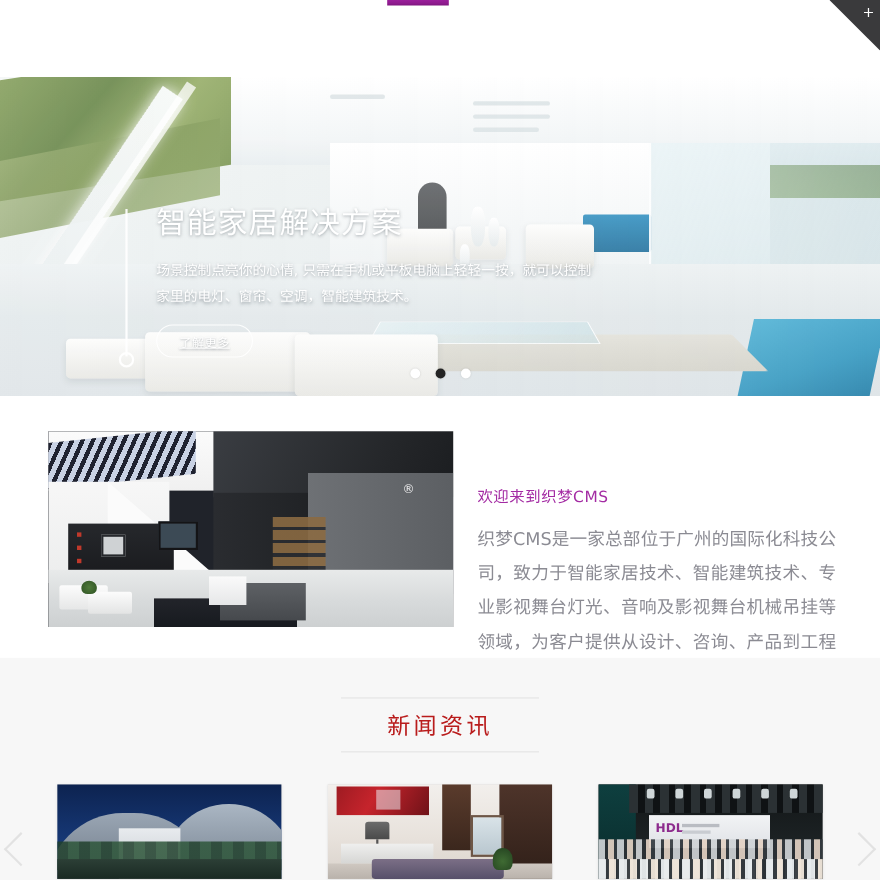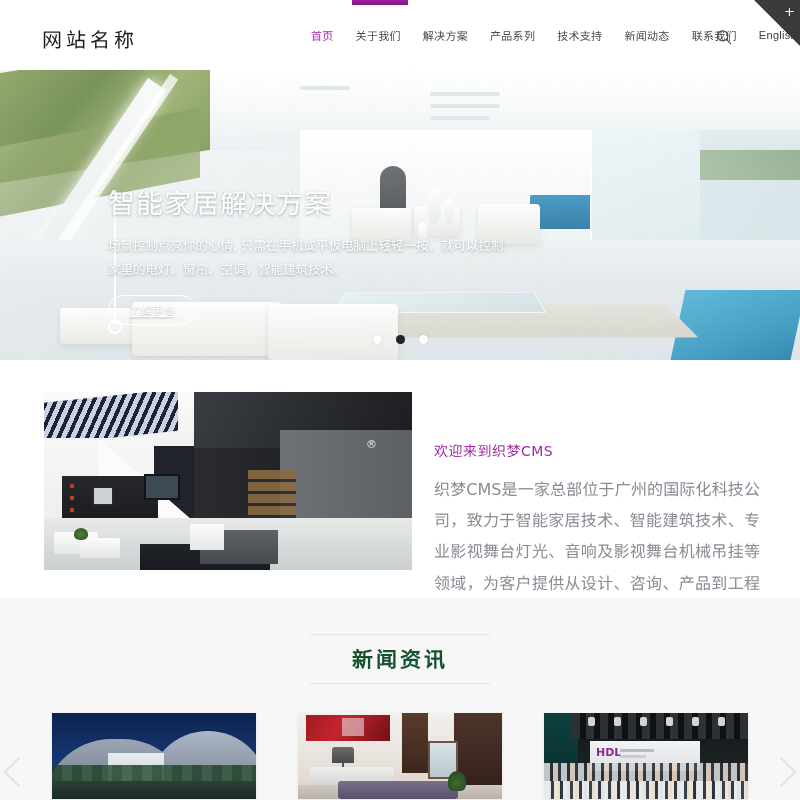--- a/index.html
+++ b/index.html
@@ -162,21 +162,21 @@
     position: absolute; left: 380px; top: 96px; width: 26px; height: 64px;
     background: linear-gradient(to bottom,#4c4f52,#2c2f31); opacity: .85; border-radius: 13px;
   }
 
   .hero-veil {
     position: absolute; inset: 0;
     background: linear-gradient(to right, rgba(255,255,255,.10) 0%, rgba(250,250,252,.06) 55%, rgba(255,255,255,0) 100%);
   }
 
   .hero-content {
-    position: absolute; left: 108px; top: 118px; width: 420px; z-index: 6;
+    position: absolute; left: 142px; top: 118px; width: 420px; z-index: 6;
   }
   .hero-rail {
     position: absolute; left: 108px; top: 120px; width: 14px; height: 152px; z-index: 6;
   }
   .hero-rail .line {
     position: absolute; left: 6px; top: 0; width: 2px; height: 134px;
     background: rgba(255,255,255,.92);
   }
   .hero-rail .knob {
     position: absolute; left: 0px; top: 130px; width: 14px; height: 14px;
@@ -264,21 +264,21 @@
     position: absolute; top: 598px; left: 0; width: 800px; height: 202px;
     background: #f7f7f7;
   }
   .news-head {
     position: absolute; left: 50%; transform: translateX(-50%); top: 36px;
     width: 180px; text-align: center;
     border-top: 1px solid #e3e3e3; border-bottom: 1px solid #e3e3e3;
     padding: 8px 0 10px 0;
   }
   .news-head-title {
-    font-size: 21px; color: #14532d; letter-spacing: 3px; font-weight: 700;
+    font-size: 21px; color: #b91c1c; letter-spacing: 3px; font-weight: 400;
     font-family: "DejaVu Sans", sans-serif;
   }
   .news-cards {
     position: absolute; top: 115px; left: 0; width: 800px;
     display: flex; justify-content: center; gap: 42px;
   }
   .news-card {
     width: 204px; height: 86px; overflow: hidden; background: #ddd;
     box-shadow: 0 1px 3px rgba(0,0,0,.08); cursor: pointer;
   }
@@ -343,41 +343,20 @@
 
   <div class="top-bar-track">
     <div class="top-bar-fill"></div>
   </div>
 
   <div class="corner-flag">
     <div class="tri"></div>
     <div class="plus">+</div>
   </div>
 
-  <header class="site-header">
-    <div class="logo">网站名称</div>
-
-    <nav class="main-nav">
-      <a class="nav-item is-active">首页</a>
-      <a class="nav-item">关于我们</a>
-      <a class="nav-item">解决方案</a>
-      <a class="nav-item">产品系列</a>
-      <a class="nav-item">技术支持</a>
-      <a class="nav-item">新闻动态</a>
-      <a class="nav-item">联系我们</a>
-      <a class="nav-item is-latin">English</a>
-    </nav>
-
-    <div class="search-btn">
-      <svg width="16" height="16" viewBox="0 0 16 16" aria-hidden="true">
-        <circle cx="6.8" cy="6.8" r="5" fill="none" stroke="#4a4a4a" stroke-width="1.2"></circle>
-        <line x1="10.5" y1="10.5" x2="14.6" y2="14.6" stroke="#4a4a4a" stroke-width="1.2" stroke-linecap="round"></line>
-      </svg>
-    </div>
-  </header>
 
   <section class="hero">
 
     <div class="hero-photo">
       <div class="hp-sky"></div>
       <div class="hp-greenwall"></div>
       <div class="hp-greenwall2"></div>
       <div class="hp-trees-r"></div>
       <div class="hp-ceiling"></div>
       <div class="hp-ceilslot" style="left:430px; top:22px; width:70px;"></div>

